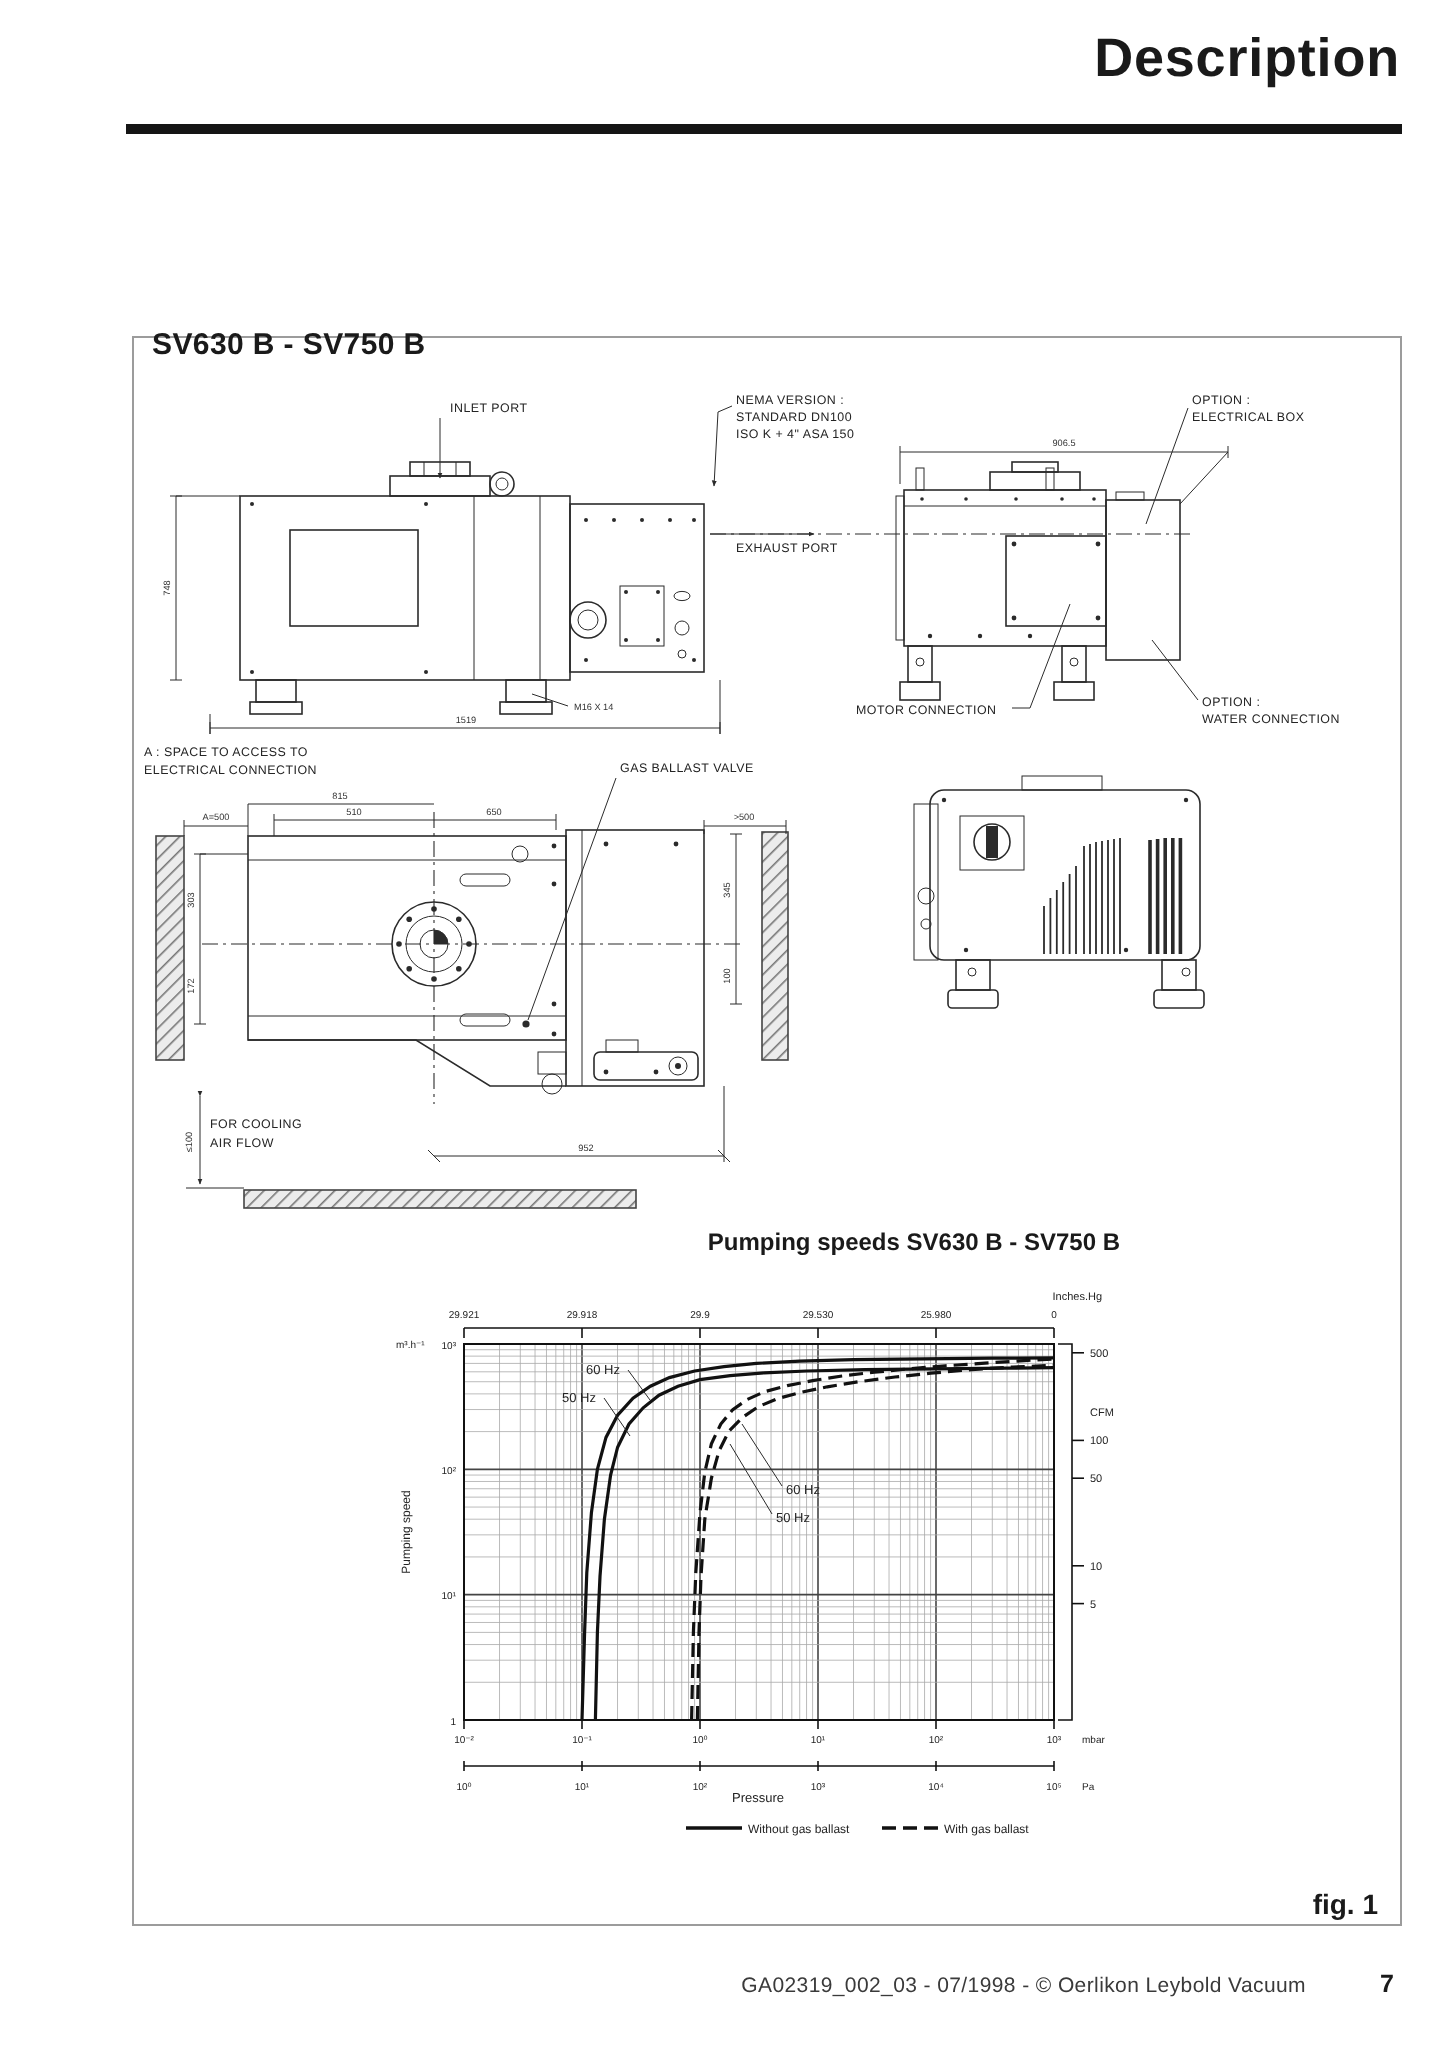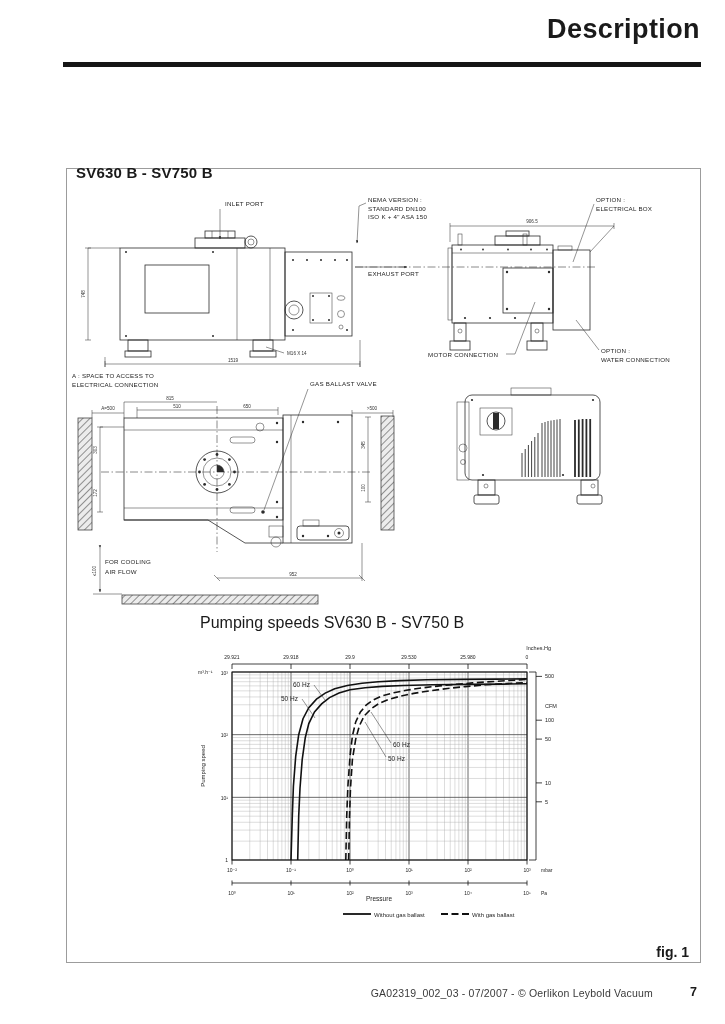--- a/index.html
+++ b/index.html
@@ -3,21 +3,21 @@
 <meta charset="utf-8">
 <style>
   html,body{margin:0;padding:0}
   body{width:725px;height:1024px;position:relative;background:#fff;overflow:hidden;
        font-family:"Liberation Sans","DejaVu Sans",sans-serif;color:#1a1a1a}
   .abs{position:absolute}
   #header-title{top:14px;right:25px;font-size:27px;font-weight:700;letter-spacing:.4px}
   #header-rule{left:63px;top:62px;width:638px;height:5px;background:#151515}
   #figure-box{left:66px;top:168px;width:633px;height:793px;border:1px solid #9c9c9c}
   #model-title{left:76px;top:164px;font-size:15px;font-weight:700;letter-spacing:.2px}
-  #chart-title{left:200px;top:614px;width:360px;text-align:left;font-size:16px;font-weight:400}
+  #chart-title{left:200px;top:614px;width:360px;text-align:right;font-size:12px;font-weight:700}
   #fig-label{right:36px;top:944px;font-size:14px;font-weight:700}
   #footer-text{right:72px;top:987px;font-size:10.5px;color:#3a3a3a;letter-spacing:.2px}
   #page-number{right:28px;top:985px;font-size:12.5px;font-weight:700}
   svg text{fill:#242424;font-family:"Liberation Sans","DejaVu Sans",sans-serif}
   .lab{font-size:6.2px;letter-spacing:.25px}
   .dim{font-size:4.6px;fill:#333}
   .tick5{font-size:5px}
   .tick55{font-size:5.5px}
   .clab{font-size:6.5px}
   .d{fill:none;stroke:#2b2b2b;stroke-width:.8}
@@ -455,14 +455,14 @@
 
   <g>
     <line x1="148" y1="274" x2="176" y2="274" stroke="#111" stroke-width="1.8"></line>
     <text style="font-size:6px" x="179" y="276.5">Without gas ballast</text>
     <line x1="246" y1="274" x2="274" y2="274" stroke="#111" stroke-width="1.8" stroke-dasharray="7 3.5"></line>
     <text style="font-size:6px" x="277" y="276.5">With gas ballast</text>
   </g>
 </svg>
 
 <div class="abs" id="fig-label">fig. 1</div>
-<div class="abs" id="footer-text">GA02319_002_03 - 07/2007 - © Oerlikon Leybold Vacuum</div>
+<div class="abs" id="footer-text">GA02319_002_03 - 07/1998 - © Oerlikon Leybold Vacuum</div>
 <div class="abs" id="page-number">7</div>
 
 </body></html>

